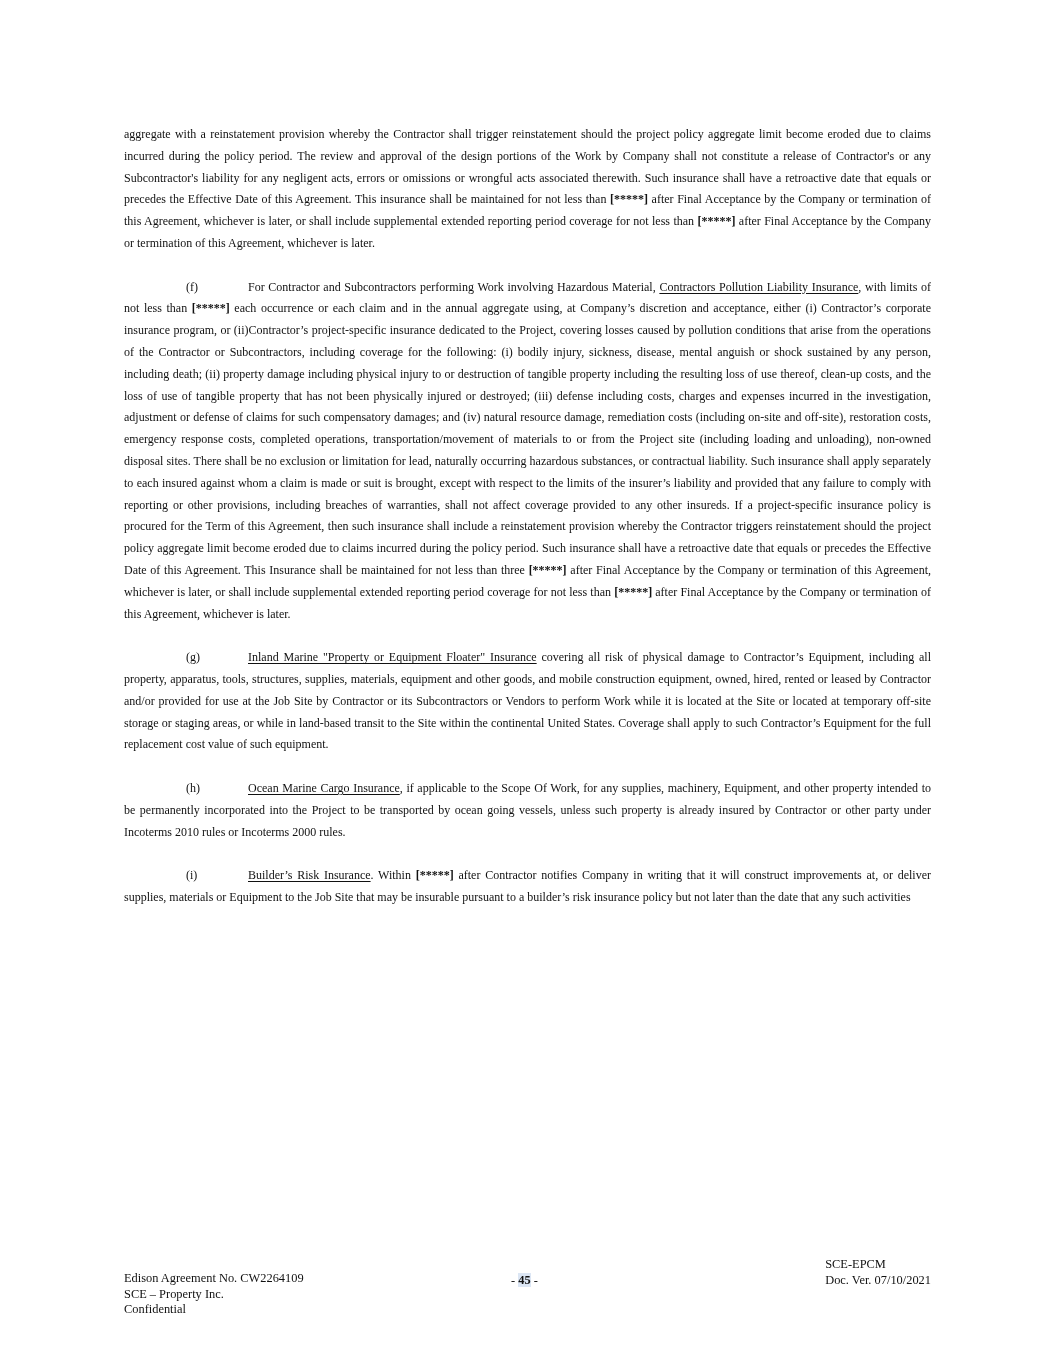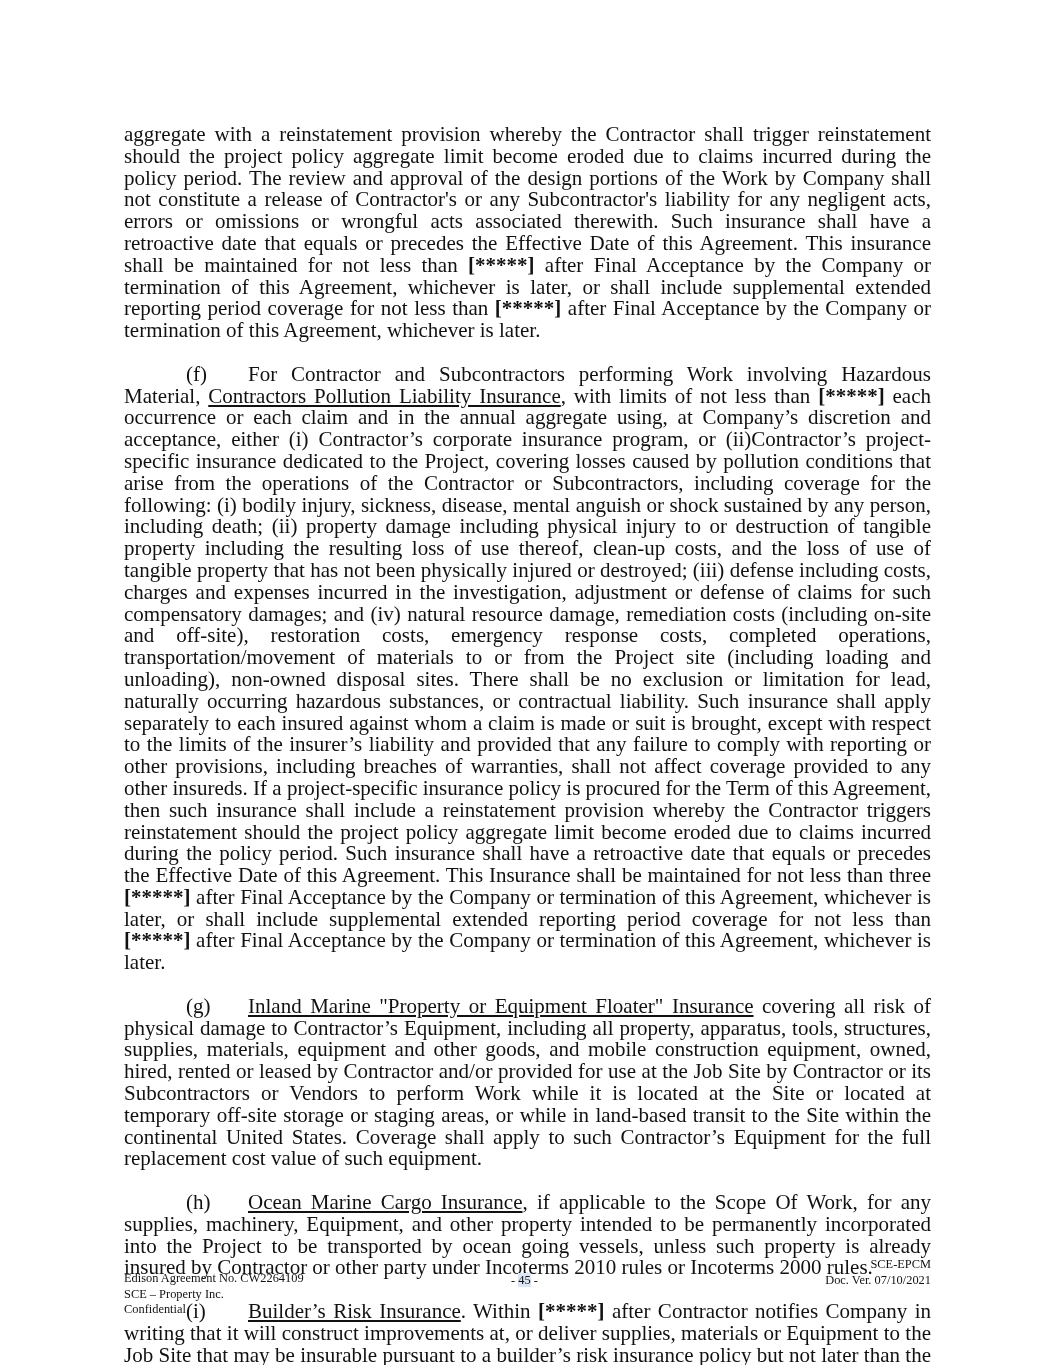--- a/index.html
+++ b/index.html
@@ -16,21 +16,21 @@
       color: #111111;
     }
     .page {
       position: absolute;
       left: 124px;
       top: 124px;
       width: 807px;
     }
     .para {
       margin: 0 0 21.8px 0;
-      font-size: 21px;
+      font-size: 12px;
       line-height: 21.8px;
       text-align: justify;
       text-align-last: left;
     }
     .para.indent .label {
       display: inline-block;
       margin-left: 62px;
       width: 62px;
     }
     .u { text-decoration: underline; text-underline-offset: 2px; }
@@ -38,22 +38,22 @@
     .footer {
       position: absolute;
       left: 124px;
       top: 1257px;
       width: 807px;
       font-size: 12.4px;
       line-height: 15.5px;
     }
     .footer .left { position: absolute; left: 0; top: 14px; }
     .footer .center { position: absolute; left: 387px; top: 15.5px; }
-    .footer .right { position: absolute; right: 0; top: 0; text-align: right; }
-    .hl { background: #dce6f4; }
+    .footer .right { position: absolute; right: 0; top: 0; }
+    .hl { background: #dce6f4; font-weight: bold; }
   </style>
 </head>
 <body>
 
 <div class="page">
   <p class="para"><span>aggregate with a reinstatement  provision whereby the Contractor shall trigger reinstatement should the project policy aggregate limit become eroded due to claims incurred during the policy period.  The review and approval of the design portions of the Work by Company shall not constitute a release of Contractor's or any Subcontractor's liability for any negligent acts, errors or omissions or wrongful acts associated therewith.  Such insurance shall have a retroactive date that equals or precedes the Effective Date of this Agreement.  This insurance shall be maintained for not less than </span><span class="b">[*****]</span><span> after Final Acceptance by the Company or termination of this Agreement, whichever is later, or shall include supplemental extended reporting period coverage for not less than </span><span class="b">[*****]</span><span> after Final Acceptance by the Company or termination of this Agreement, whichever is later.</span></p>
   <p class="para indent"><span class="label">(f)</span><span>For Contractor and Subcontractors performing Work involving Hazardous Material, </span><span class="u">Contractors Pollution Liability Insurance</span><span>, with limits of not less than </span><span class="b">[*****]</span><span> each occurrence or each claim and in the annual aggregate using, at Company’s discretion and acceptance, either (i) Contractor’s corporate insurance program, or (ii)Contractor’s project-specific insurance dedicated to the Project, covering losses caused by pollution conditions that arise from the operations of the Contractor or Subcontractors, including coverage for the following:  (i) bodily injury, sickness, disease, mental anguish or shock sustained by any person, including death; (ii) property damage including physical injury to or destruction of tangible property including the resulting loss of use thereof, clean-up costs, and the loss of use of tangible property that has not been physically injured or destroyed; (iii) defense including costs, charges and expenses incurred in the investigation, adjustment or defense of claims for such compensatory damages; and (iv) natural resource damage, remediation costs (including on-site and off-site), restoration costs, emergency response costs, completed operations, transportation/movement of materials to or from the Project site (including loading and unloading), non-owned disposal sites.  There shall be no exclusion or limitation for lead, naturally occurring hazardous substances, or contractual liability.  Such insurance shall apply separately to each insured against whom a claim is made or suit is brought, except with respect to the limits of the insurer’s liability and provided that any failure to comply with reporting or other provisions, including breaches of warranties, shall not affect coverage provided to any other insureds. If a project-specific insurance policy is procured for the Term of this Agreement, then such insurance shall include a reinstatement provision whereby the Contractor triggers reinstatement should the project policy aggregate limit become eroded due to claims incurred during the policy period. Such insurance shall have a retroactive date that equals or precedes the Effective Date of this Agreement.  This Insurance shall be maintained for not less than three </span><span class="b">[*****]</span><span> after Final Acceptance by the Company or termination of this Agreement, whichever is later, or shall include supplemental extended reporting period coverage for not less than </span><span class="b">[*****]</span><span> after Final Acceptance by the Company or termination of this Agreement, whichever is later.</span></p>
   <p class="para indent"><span class="label">(g)</span><span class="u">Inland Marine "Property or Equipment Floater" Insurance</span><span> covering all risk of physical damage to Contractor’s Equipment, including all property, apparatus, tools, structures, supplies, materials, equipment and other goods, and mobile construction equipment, owned, hired, rented or leased by Contractor and/or provided for use at the Job Site by Contractor or its Subcontractors or Vendors to perform Work while it is located at the Site or located at temporary off-site storage or staging areas, or while in land-based transit to the Site within the continental United States.  Coverage shall apply to such Contractor’s Equipment for the full replacement cost value of such equipment.</span></p>
   <p class="para indent"><span class="label">(h)</span><span class="u">Ocean Marine Cargo Insurance</span><span>, if applicable to the Scope Of Work, for any supplies, machinery, Equipment, and other property intended to be permanently incorporated into the Project to be transported by ocean going vessels, unless such property is already insured by Contractor or other party under Incoterms 2010 rules or Incoterms 2000 rules.</span></p>
   <p class="para indent"><span class="label">(i)</span><span class="u">Builder’s Risk Insurance</span><span>.  Within </span><span class="b">[*****]</span><span> after Contractor notifies Company in writing that it will construct improvements at, or deliver supplies, materials or Equipment to the Job Site that may be insurable pursuant to a builder’s risk insurance policy but not later than the date that any such activities</span></p>

